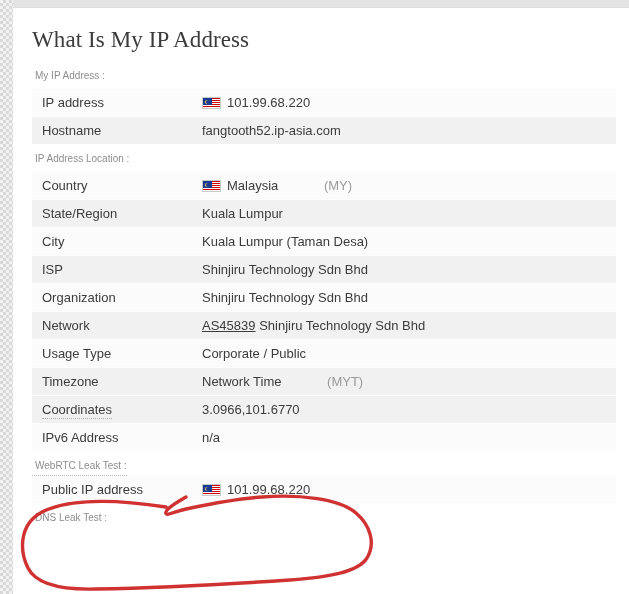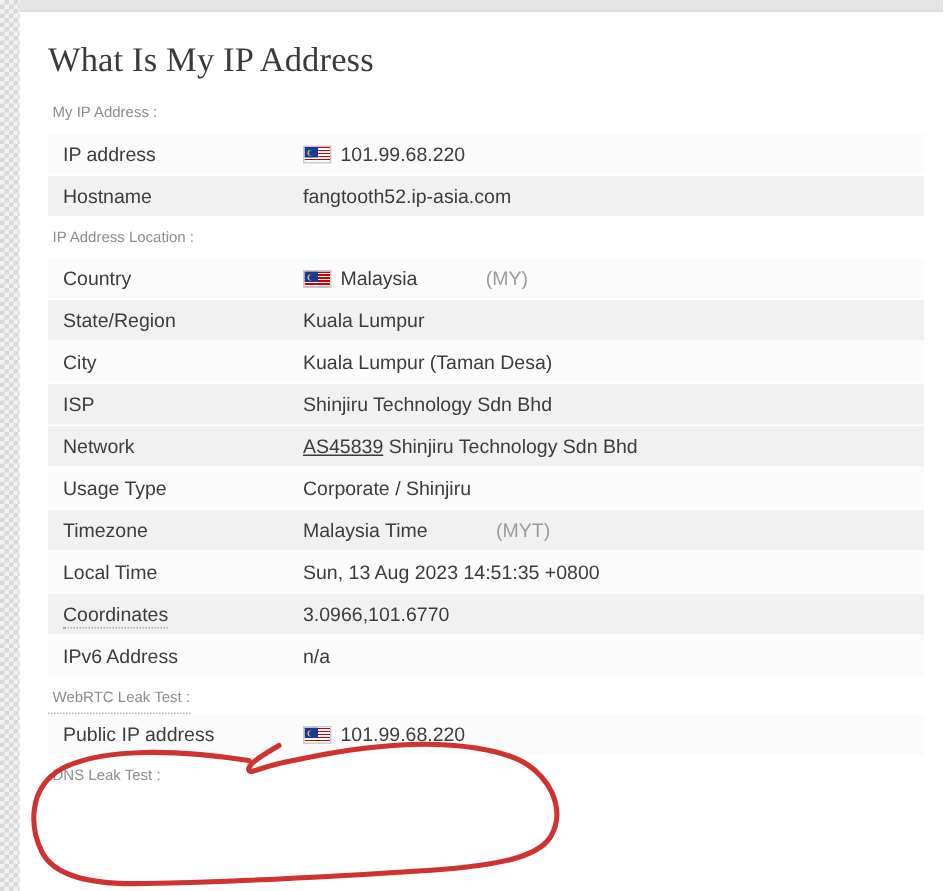--- a/index.html
+++ b/index.html
@@ -204,35 +204,35 @@
               <td class="value"><span>Kuala Lumpur</span></td>
             </tr>
             <tr class="odd">
               <td class="key">City</td>
               <td class="value"><span>Kuala Lumpur (Taman Desa)</span></td>
             </tr>
             <tr class="even">
               <td class="key">ISP</td>
               <td class="value"><span>Shinjiru Technology Sdn Bhd</span></td>
             </tr>
+            <tr class="odd">
+              <td class="key">Organization</td>
+              <td class="value"><span>Shinjiru Technology Sdn Bhd</span></td>
+            </tr>
             <tr class="even">
               <td class="key">Network</td>
               <td class="value"><a class="as-link">AS45839</a> <span>Shinjiru Technology Sdn Bhd</span></td>
             </tr>
             <tr class="odd">
               <td class="key">Usage Type</td>
-              <td class="value"><span>Corporate / Shinjiru</span></td>
+              <td class="value"><span>Corporate / Public</span></td>
             </tr>
             <tr class="even">
               <td class="key">Timezone</td>
-              <td class="value"><span>Malaysia Time</span><span class="muted"> (MYT)</span></td>
-            </tr>
-            <tr class="odd">
-              <td class="key">Local Time</td>
-              <td class="value"><span>Sun, 13 Aug 2023 14:51:35 +0800</span></td>
+              <td class="value"><span>Network Time</span><span class="muted"> (MYT)</span></td>
             </tr>
             <tr class="even">
               <td class="key"><span class="dotted-term">Coordinates</span></td>
               <td class="value"><span>3.0966,101.6770</span></td>
             </tr>
           </tbody>
         </table><table class="ip-table">
           <tbody>
             <tr class="odd">
               <td class="key">IPv6 Address</td>

